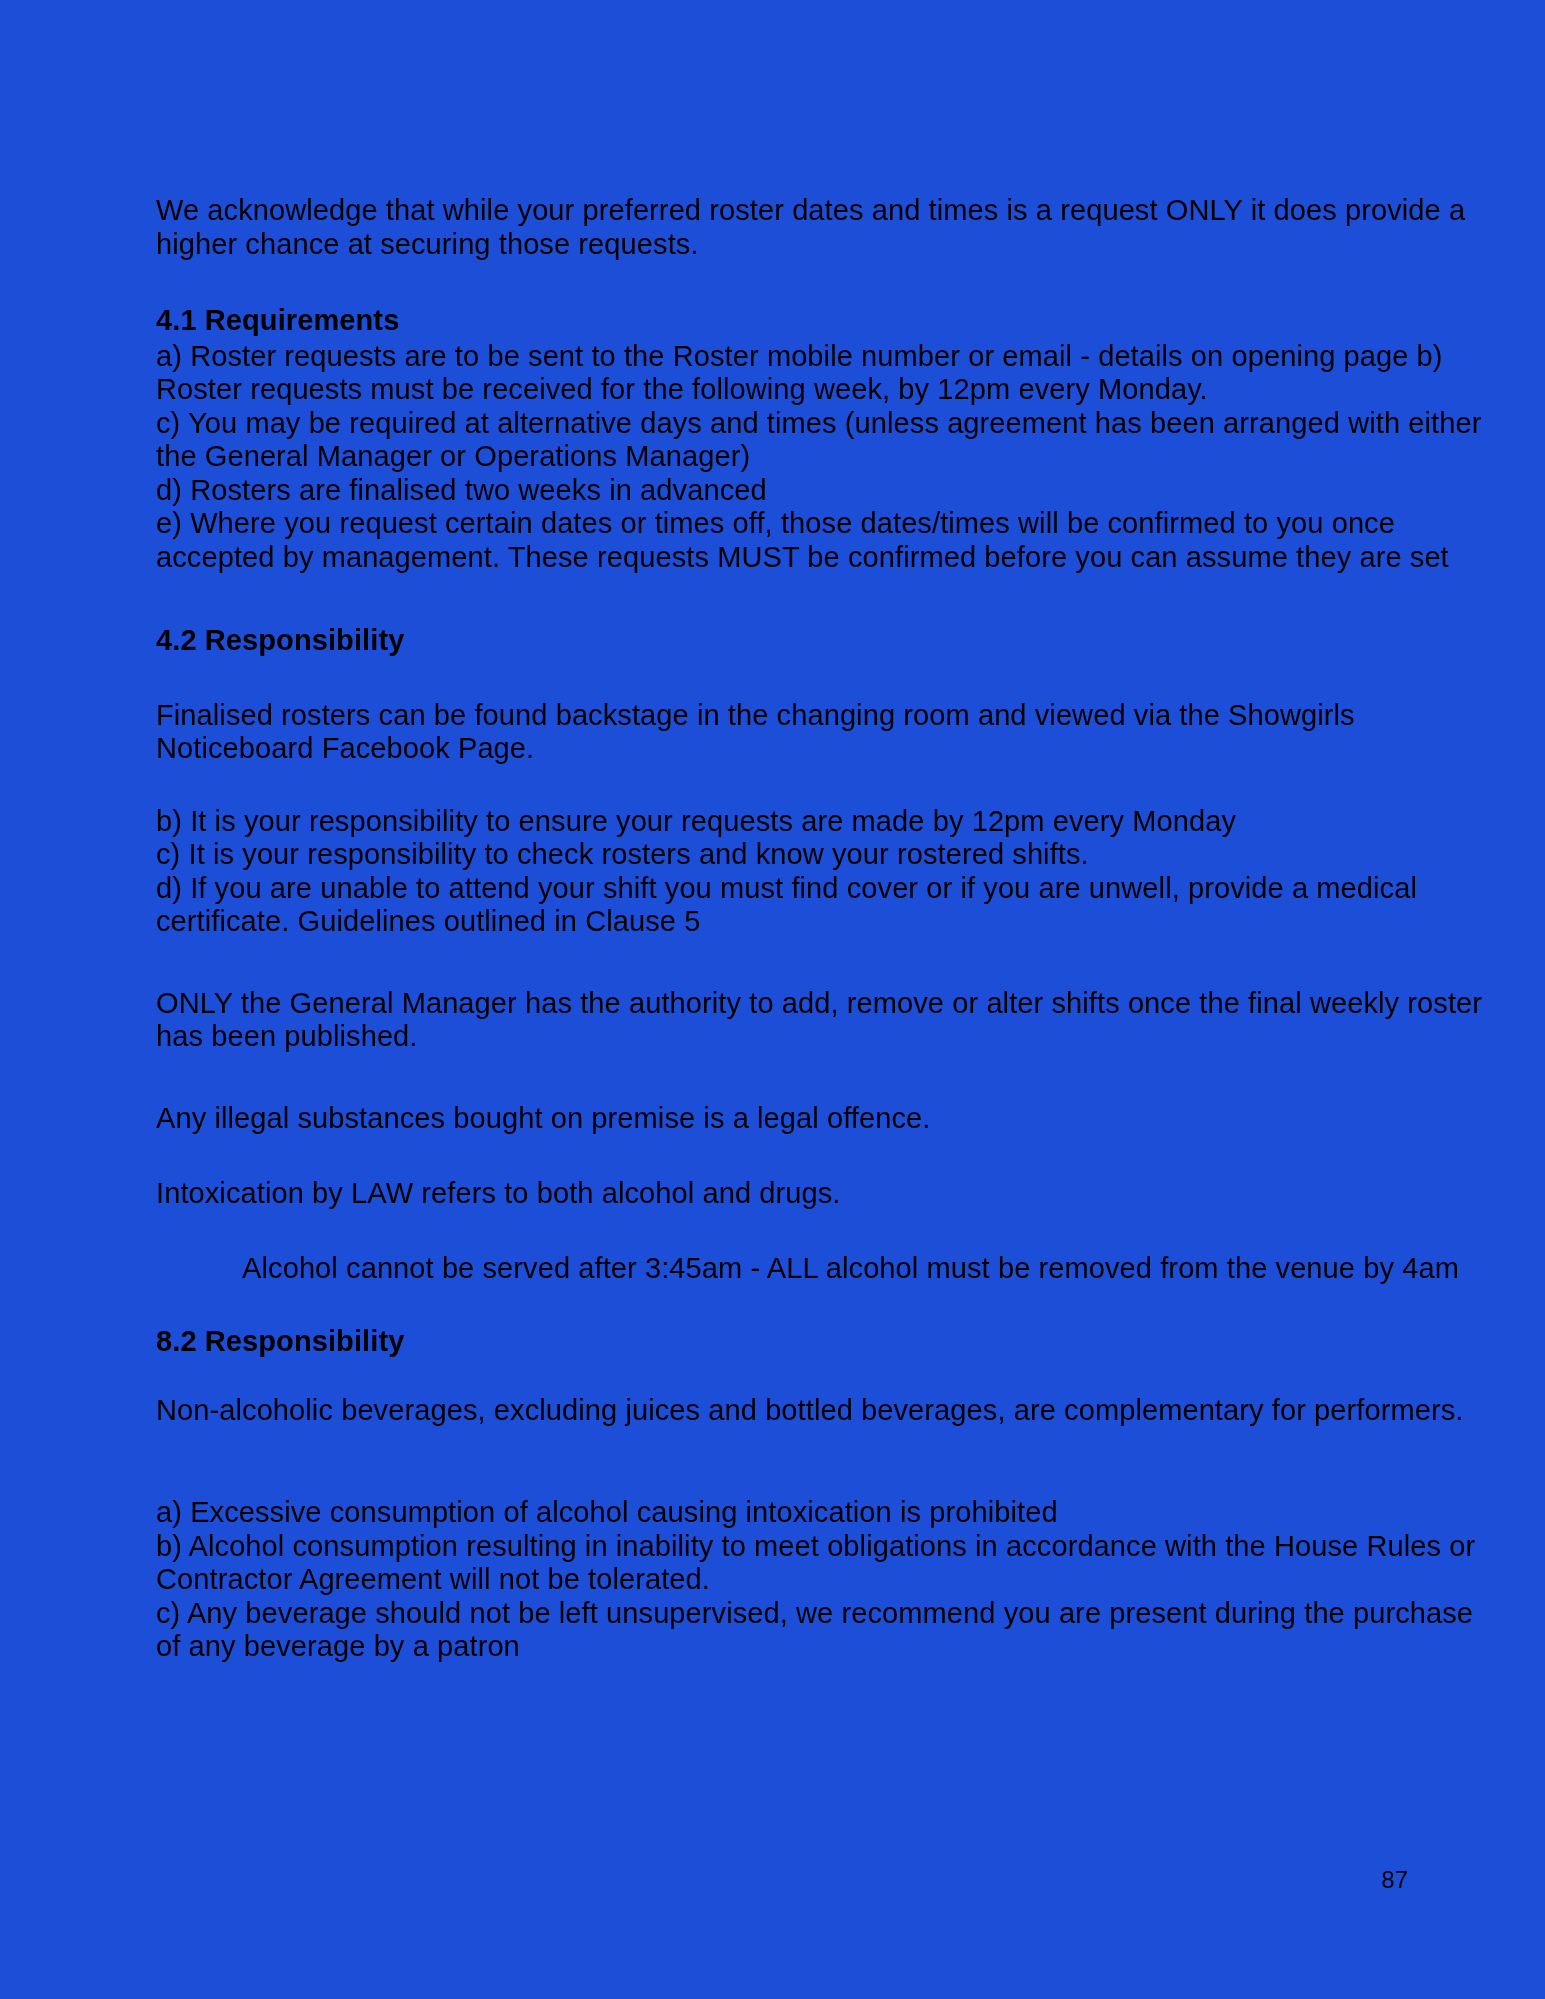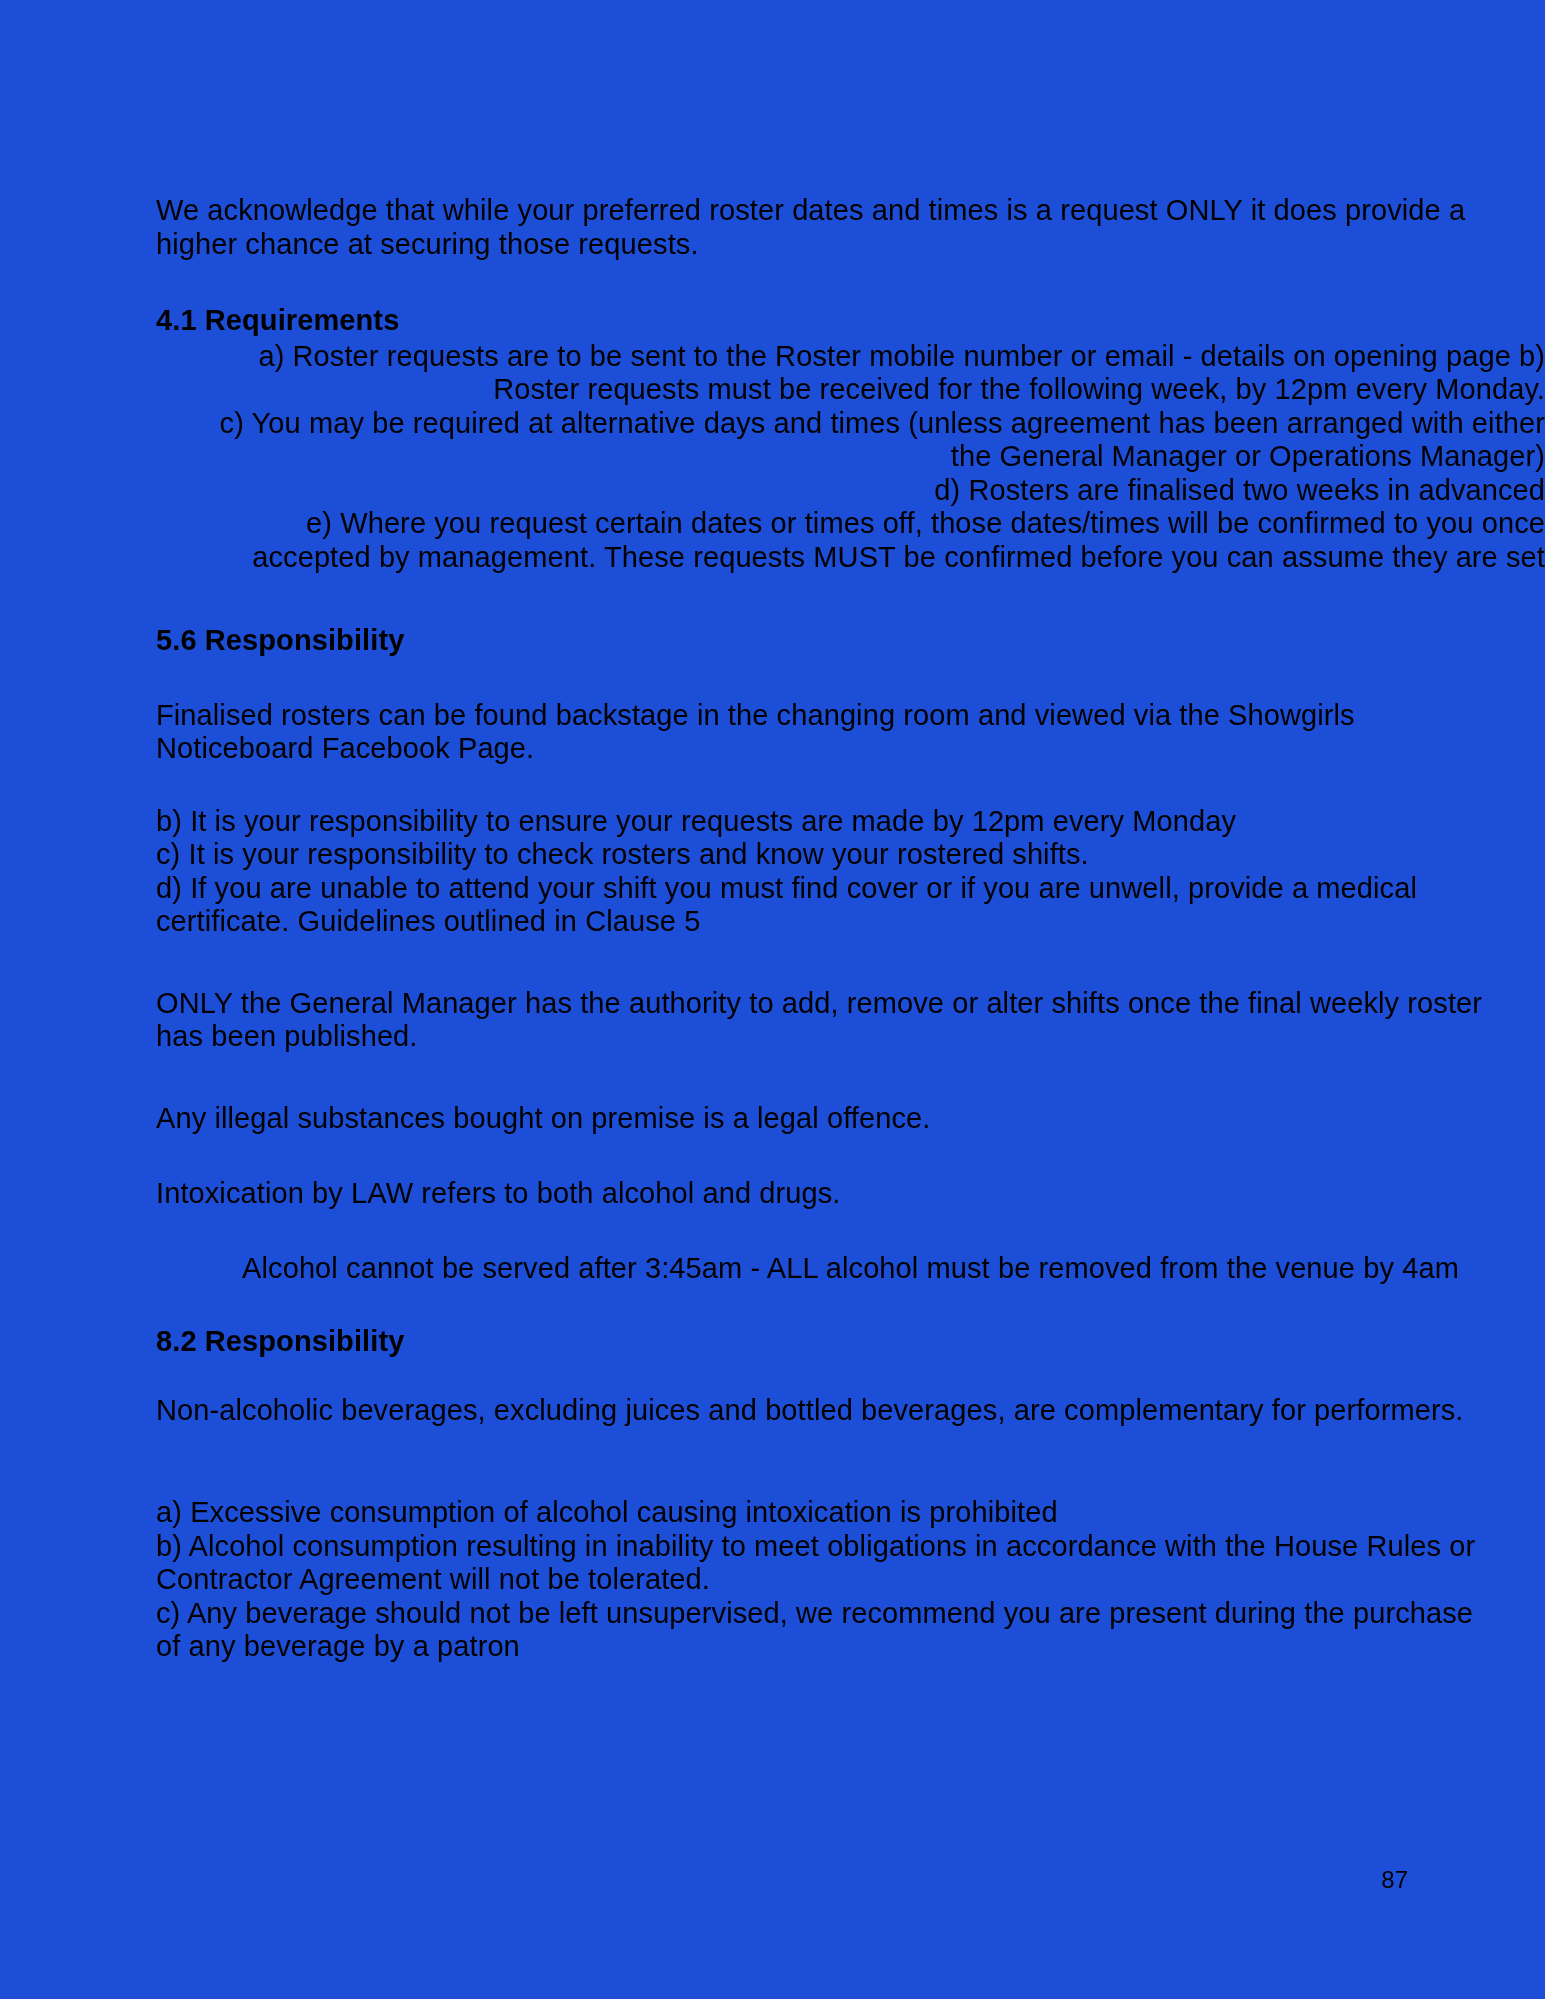--- a/index.html
+++ b/index.html
@@ -27,21 +27,21 @@
     line-height: 33.5px;
     font-size: 29px;
     white-space: pre;
     letter-spacing: 0.1px;
   }
   .heading .line {
     font-weight: bold;
   }
   
   .block-1  { margin-top: 43px; }  
-  .block-2  { margin-top: 2px; text-align: right;  }  
+  .block-2  { margin-top: 2px;  }  
   .block-3  { margin-top: 50px; }  
   .block-4  { margin-top: 41px; }  
   .block-5  { margin-top: 39px; }  
   .block-6  { margin-top: 48px; }  
   .block-7  { margin-top: 48px; }  
   .block-8  { margin-top: 42px; }  
   .block-9  { margin-top: 41px; text-align: center; }  
   .block-10 { margin-top: 40px; }  
   .block-11 { margin-top: 35px; }  
   .block-12 { margin-top: 69px; }  
@@ -68,21 +68,21 @@
       <div class="block block-2">
         <div class="line">a) Roster requests are to be sent to the Roster mobile number or email - details on opening page b)</div>
         <div class="line">Roster requests must be received for the following week, by 12pm every Monday.</div>
         <div class="line">c) You may be required at alternative days and times (unless agreement has been arranged with either</div>
         <div class="line">the General Manager or Operations Manager)</div>
         <div class="line">d) Rosters are finalised two weeks in advanced</div>
         <div class="line">e) Where you request certain dates or times off, those dates/times will be confirmed to you once</div>
         <div class="line">accepted by management. These requests MUST be confirmed before you can assume they are set</div>
       </div>
       <div class="block block-3 heading">
-        <div class="line">5.6 Responsibility</div>
+        <div class="line">4.2 Responsibility</div>
       </div>
       <div class="block block-4">
         <div class="line">Finalised rosters can be found backstage in the changing room and viewed via the Showgirls</div>
         <div class="line">Noticeboard Facebook Page.</div>
       </div>
       <div class="block block-5">
         <div class="line">b) It is your responsibility to ensure your requests are made by 12pm every Monday</div>
         <div class="line">c) It is your responsibility to check rosters and know your rostered shifts.</div>
         <div class="line">d) If you are unable to attend your shift you must find cover or if you are unwell, provide a medical</div>
         <div class="line">certificate. Guidelines outlined in Clause 5</div>

